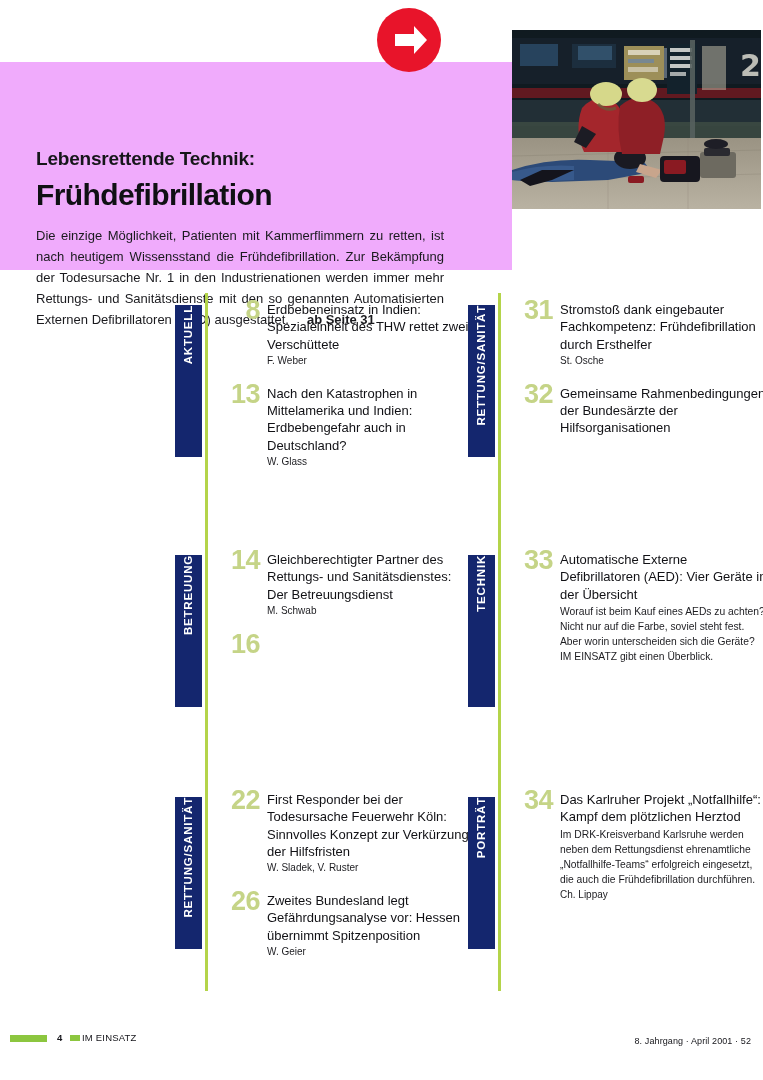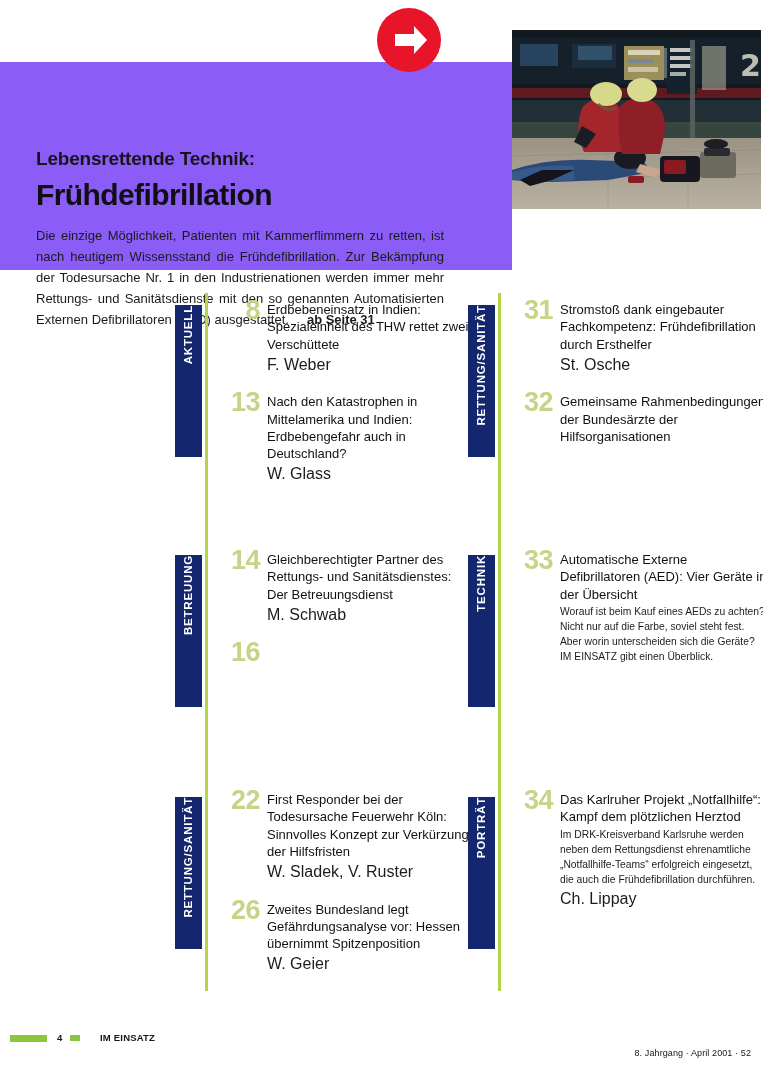--- a/index.html
+++ b/index.html
@@ -15,21 +15,21 @@
     overflow: hidden;
   }
 
   
   .hero-band {
     position: absolute;
     left: 0;
     top: 62px;
     width: 512px;
     height: 208px;
-    background: #8b5cf6;
+    background: #f0abfc;
   }
   .hero-inner {
     position: absolute;
     left: 36px;
     top: 86px;
     width: 420px;
   }
   .kicker {
     font-size: 19px;
     font-weight: bold;
@@ -169,21 +169,21 @@
     line-height: 1.33;
     margin: 0;
   }
   .entry-desc {
     font-size: 10.3px;
     color: #1c1c20;
     line-height: 1.46;
     margin: 1px 0 0 0;
   }
   .entry-author {
-    font-size: 16px;
+    font-size: 10px;
     color: #1c1c20;
     line-height: 1.4;
     margin: 1px 0 0 0;
   }
 
   
   .footer {
     position: absolute;
     left: 0;
     top: 1032px;
@@ -209,31 +209,31 @@
   .foot-dash {
     position: absolute;
     left: 70px;
     top: 3px;
     width: 10px;
     height: 6px;
     background: #8cc63f;
   }
   .foot-mag {
     position: absolute;
-    left: 100px;
+    left: 82px;
     top: 0;
     font-size: 9.5px;
-    font-weight: bold;
+    font-weight: normal;
     color: #15151a;
     letter-spacing: 0.2px;
   }
   .foot-issue {
     position: absolute;
     right: 12px;
-    top: 16px;
+    top: 4px;
     font-size: 9px;
     color: #15151a;
     letter-spacing: 0.1px;
   }
 </style>
 </head>
 <body>
 
 <div class="hero-band">
   <div class="hero-inner">

